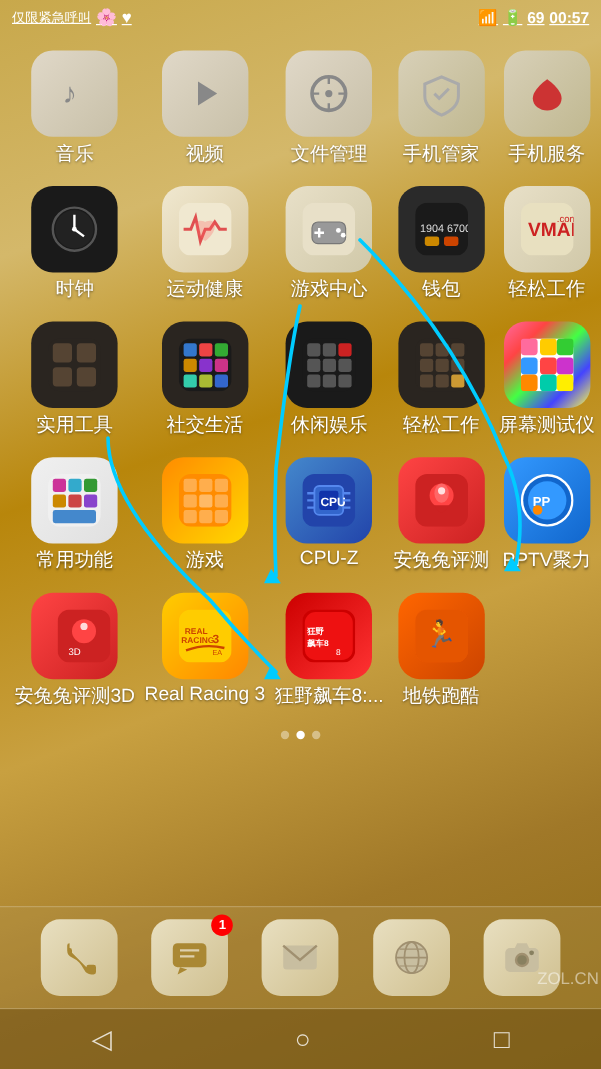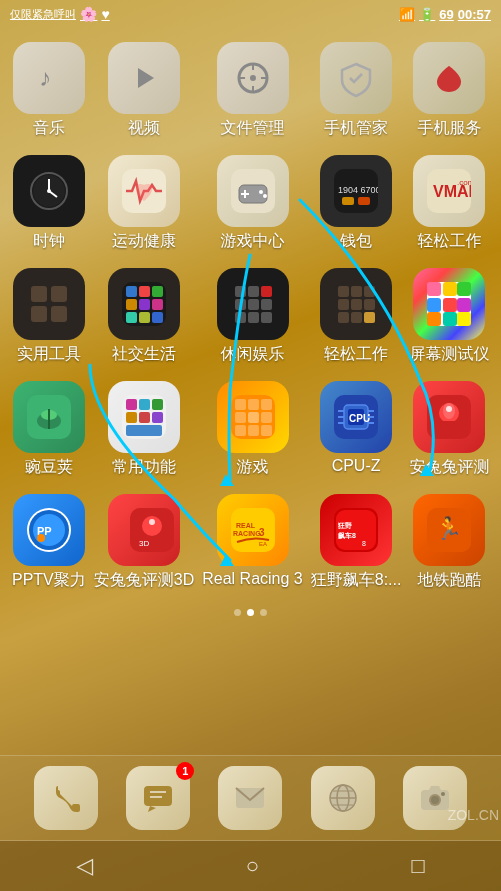--- a/index.html
+++ b/index.html
@@ -384,31 +384,20 @@
         <rect x="30" y="16" width="14" height="14" rx="3" fill="#cc33cc"></rect>
         <rect x="0" y="30" width="14" height="14" rx="3" fill="#ff8800"></rect>
         <rect x="16" y="30" width="14" height="14" rx="3" fill="#00ccaa"></rect>
         <rect x="30" y="30" width="14" height="14" rx="3" fill="#ffee00"></rect>
       </svg>
     </div>
     <span class="app-label">屏幕测试仪</span>
   </div>
 
   <div class="app-item">
-    <div class="app-icon icon-doubean">
-      <svg width="44" height="44" viewBox="0 0 44 44">
-        <rect width="44" height="44" rx="10" fill="#3cb371"></rect>
-        <ellipse cx="22" cy="26" rx="12" ry="8" fill="#2e8b57"></ellipse>
-        <ellipse cx="22" cy="20" rx="8" ry="5" fill="#55cc77"></ellipse>
-        <line x1="22" y1="14" x2="22" y2="34" stroke="#1a6634" stroke-width="2"></line>
-      </svg>
-    </div>
-    <span class="app-label">豌豆荚</span>
-  </div>
-  <div class="app-item">
     <div class="app-icon icon-changfun">
       <svg width="44" height="44" viewBox="0 0 44 44">
         <rect width="44" height="44" rx="10" fill="#f0f0f0"></rect>
         <rect x="4" y="4" width="11" height="11" rx="2" fill="#cc3399"></rect>
         <rect x="17" y="4" width="11" height="11" rx="2" fill="#33aacc"></rect>
         <rect x="30" y="4" width="11" height="11" rx="2" fill="#339933"></rect>
         <rect x="4" y="17" width="11" height="11" rx="2" fill="#cc8800"></rect>
         <rect x="17" y="17" width="11" height="11" rx="2" fill="#cc4444"></rect>
         <rect x="30" y="17" width="11" height="11" rx="2" fill="#8844cc"></rect>
         <rect x="4" y="30" width="36" height="11" rx="2" fill="#4488cc"></rect>

